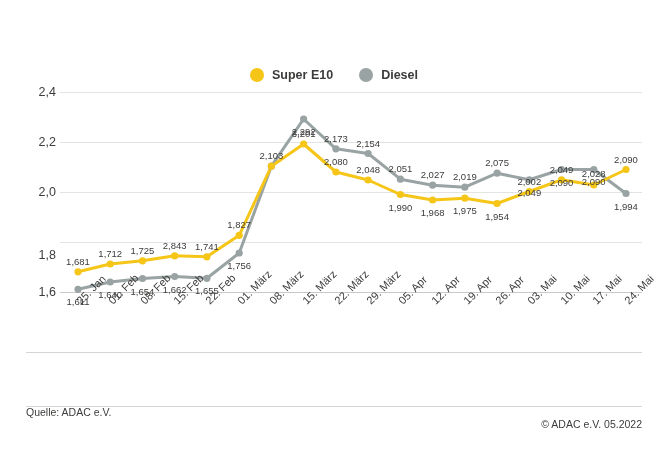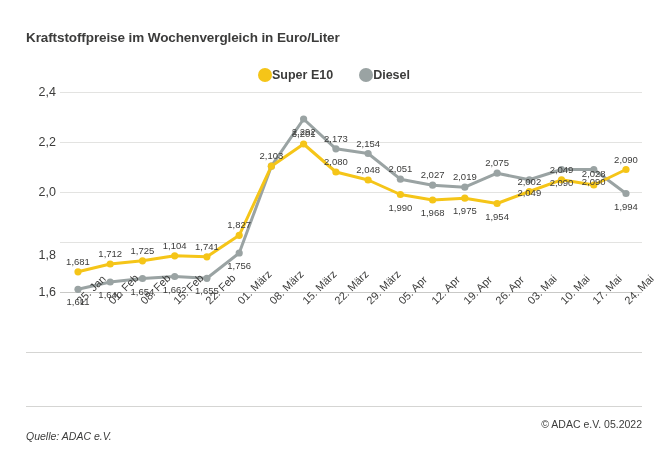--- a/index.html
+++ b/index.html
@@ -25,21 +25,21 @@
     letter-spacing: -0.1px;
   }
   .legend {
     position: absolute;
     left: 0; right: 0; top: 68px;
     display: flex;
     justify-content: center;
     align-items: center;
     gap: 26px;
   }
-  .legend-item { display: flex; align-items: center; gap: 0; }
+  .legend-item { display: flex; align-items: center; gap: 8px; }
   .legend-dot { width: 14px; height: 14px; border-radius: 50%; display: block; }
   .legend-label { font-size: 12.5px; font-weight: bold; color: #3c3c3b; }
 
   .plot {
     position: absolute;
     left: 26px; top: 92px;
     width: 616px; height: 200px;
   }
   .yaxis-labels {
     position: absolute; left: 0; top: 0; width: 34px; height: 100%;
@@ -92,39 +92,37 @@
   .footnote {
     position: absolute;
     left: 26px; top: 362px;
     width: 610px;
     font-size: 10.5px;
     line-height: 1.5;
     color: #3c3c3b;
   }
   .source {
     position: absolute;
-    left: 26px; top: 430px;
+    left: 26px; top: 406px;
     font-size: 10.5px;
     color: #3c3c3b;
-    font-style: italic;
   }
   .copyright {
     position: absolute;
     right: 26px; top: 418px;
     font-size: 10.5px;
     color: #3c3c3b;
     text-align: right;
   }
 </style>
 </head>
 <body>
 
 <div class="page">
 
-  <div class="title">Kraftstoffpreise im Wochenvergleich in Euro/Liter</div>
 
   <div class="legend">
     <div class="legend-item">
       <span class="legend-dot" style="background:#f5c518"></span>
       <span class="legend-label">Super E10</span>
     </div>
     <div class="legend-item">
       <span class="legend-dot" style="background:#9aa3a3"></span>
       <span class="legend-label">Diesel</span>
     </div>
@@ -197,21 +195,21 @@
         <div class="pt-label" style="left: 372.588px; top: 82.25px;">2,027</div>
         <div class="pt-label" style="left: 404.824px; top: 84.25px;">2,019</div>
         <div class="pt-label" style="left: 437.059px; top: 70.25px;">2,075</div>
         <div class="pt-label" style="left: 469.294px; top: 99.75px;">2,049</div>
         <div class="pt-label" style="left: 501.529px; top: 89.5px;">2,090</div>
         <div class="pt-label" style="left: 533.765px; top: 88.5px;">2,090</div>
         <div class="pt-label" style="left: 566px; top: 113.5px;">1,994</div>
         <div class="pt-label" style="left: 18px; top: 168.75px;">1,681</div>
         <div class="pt-label" style="left: 50.2353px; top: 161px;">1,712</div>
         <div class="pt-label" style="left: 82.4706px; top: 157.75px;">1,725</div>
-        <div class="pt-label" style="left: 114.706px; top: 152.75px;">1,104</div>
+        <div class="pt-label" style="left: 114.706px; top: 152.75px;">2,843</div>
         <div class="pt-label" style="left: 146.941px; top: 153.75px; text-align: center;">1,741</div>
         <div class="pt-label" style="left: 179.176px; top: 132.25px;">1,827</div>
         <div class="pt-label" style="left: 211.412px; top: 63.25px;">2,103</div>
         <div class="pt-label" style="left: 243.647px; top: 41px;">3,201</div>
         <div class="pt-label" style="left: 275.882px; top: 69px;">2,080</div>
         <div class="pt-label" style="left: 308.118px; top: 77px;">2,048</div>
         <div class="pt-label" style="left: 340.353px; top: 114.5px;">1,990</div>
         <div class="pt-label" style="left: 372.588px; top: 120px;">1,968</div>
         <div class="pt-label" style="left: 404.824px; top: 118.25px;">1,975</div>
         <div class="pt-label" style="left: 437.059px; top: 123.5px;">1,954</div>

